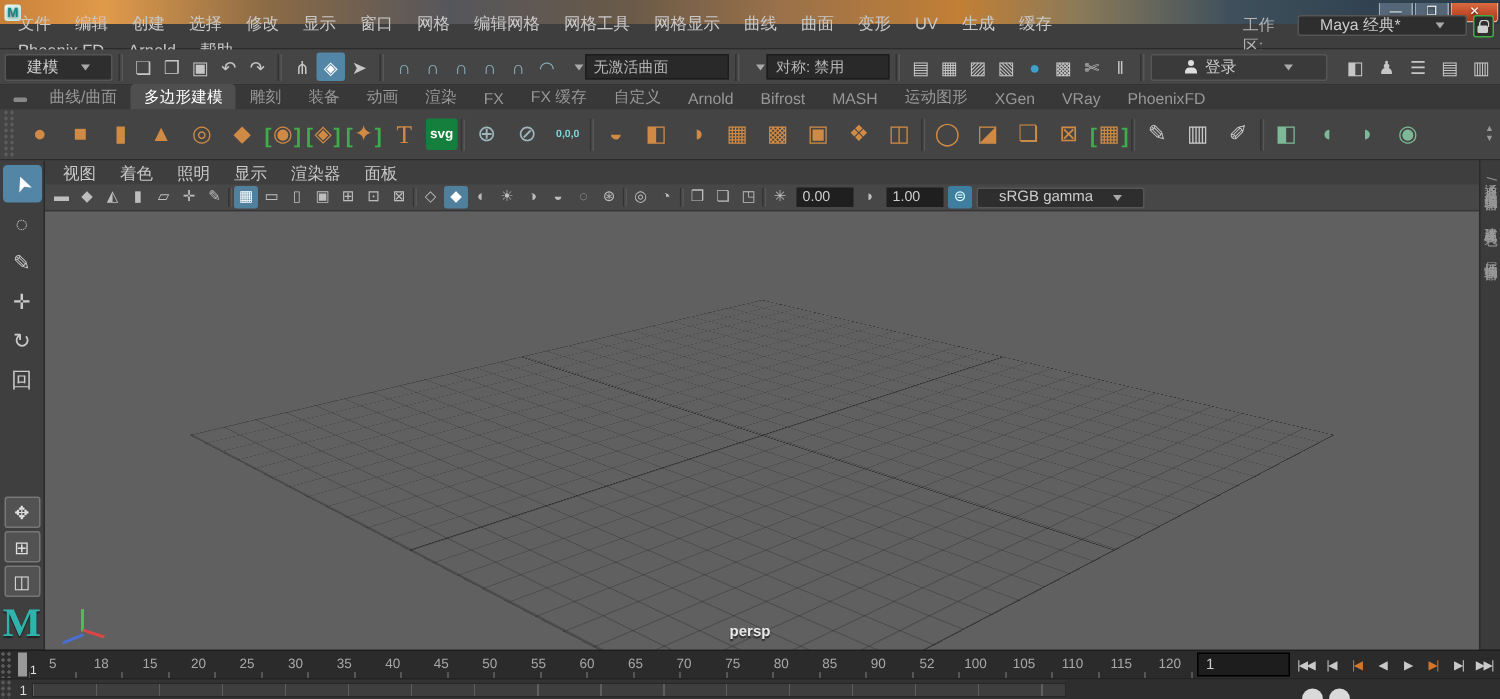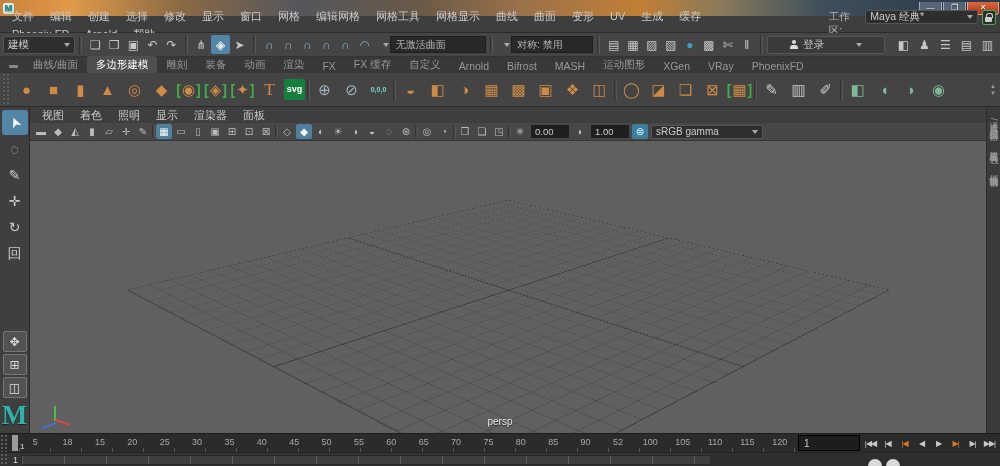--- a/index.html
+++ b/index.html
@@ -20,21 +20,21 @@
     border-top:none; border-radius:0 0 3px 3px; background:rgba(130,150,170,.45);
     color:#fff; font-size:8px; display:flex; align-items:center; justify-content:center; }
   .wb.close { width:32px; background:linear-gradient(#d86a40,#b03518); }
 
   
   .menubar { height:17px; flex:0 0 17px; background:#3e3e3e; border-bottom:1px solid #2b2b2b;
     display:flex; align-items:center; padding:0 4px; }
   .menubar .mitem { padding:0 8px; font-size:11px; color:#c9c9c9; white-space:nowrap; }
   .workspace { margin-left:auto; display:flex; align-items:flex-start; gap:4px; font-size:10.5px; color:#b5b5b5; }
   .dd { background:#2e2e2e; border:1px solid #555; border-radius:2px; height:14px;
-    display:flex; align-items:center; padding:0 4px; gap:4px; color:#ccc; font-size:10.5px; }
+    display:flex; align-items:center; padding:0 14px; gap:4px; color:#ccc; font-size:10.5px; }
   .caret { width:0; height:0; border-left:3px solid transparent; border-right:3px solid transparent;
     border-top:4px solid #aaa; margin-left:auto; }
   .lockbox { width:15px; height:15px; border:1px solid #3fae49; background:#2f2f2f; border-radius:2px; }
   .lockshape { width:7px; height:5px; background:#cfcfcf; border-radius:1px; position:relative; margin-top:3px; }
   .lockshape:before { content:""; position:absolute; top:-4px; left:1px; width:5px; height:4px;
     border:1px solid #cfcfcf; border-bottom:none; border-radius:3px 3px 0 0; }
 
   
   .statusline { height:24px; flex:0 0 24px; background:#454545; border-bottom:1px solid #333;
     display:flex; align-items:center; padding:0 3px; gap:1px; }
@@ -108,21 +108,21 @@
   .viewport { flex:1; position:relative; overflow:hidden; background:#606060; }
   .grid-plane { position:absolute; left:50%; top:51%; width:540px; height:540px;
     transform:translate(-50%,-50%) perspective(950px) rotateX(71deg) rotateZ(45deg);
     background-image:
       repeating-linear-gradient(0deg,  rgba(15,15,15,.22) 0 1px, transparent 1px 22.5px),
       repeating-linear-gradient(90deg, rgba(15,15,15,.22) 0 1px, transparent 1px 22.5px);
     border:1px solid rgba(15,15,15,.3); }
   .grid-plane:before { content:""; position:absolute; top:0; bottom:0; left:50%; width:1px; background:rgba(0,0,0,.45); }
   .grid-plane:after  { content:""; position:absolute; left:0; right:0; top:50%; height:1px; background:rgba(0,0,0,.45); }
   .cam-label { position:absolute; left:0; right:16px; bottom:6px; text-align:center; font-size:10px;
-    color:#e8e8e8; text-shadow:0 1px 1px rgba(0,0,0,.7); }
+    color:#e8e8e8; text-shadow:0 1px 1px rgba(0,0,0,.7);font-weight:bold; }
   .axis { position:absolute; left:10px; bottom:8px; width:34px; height:30px; }
   .axis .y { position:absolute; left:14px; bottom:4px; width:2px; height:15px; background:#49c24b; }
   .axis .x { position:absolute; left:15px; bottom:4px; width:15px; height:2px; background:#d44; transform:rotate(18deg); transform-origin:left bottom; }
   .axis .z { position:absolute; left:1px; bottom:1px; width:15px; height:2px; background:#4a6fd4; transform:rotate(-22deg); transform-origin:right bottom; }
 
   .right-tabs { width:14px; flex:0 0 14px; background:#3b3b3b; border-left:1px solid #2b2b2b;
     display:flex; flex-direction:column; align-items:center; padding-top:8px; gap:18px; }
   .rt-label { writing-mode:vertical-rl; font-size:9px; color:#9a9a9a; letter-spacing:1px; white-space:nowrap; }
 
   

